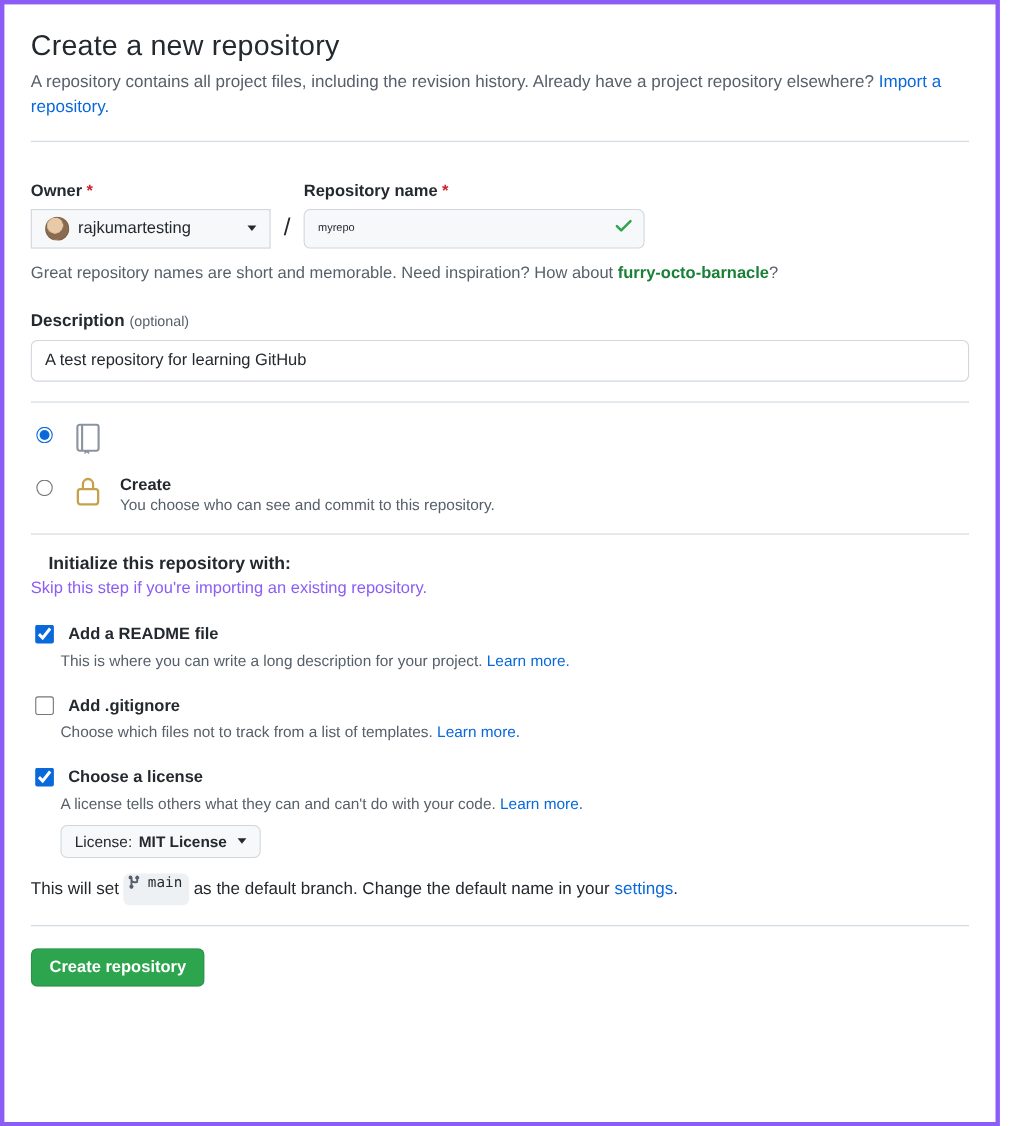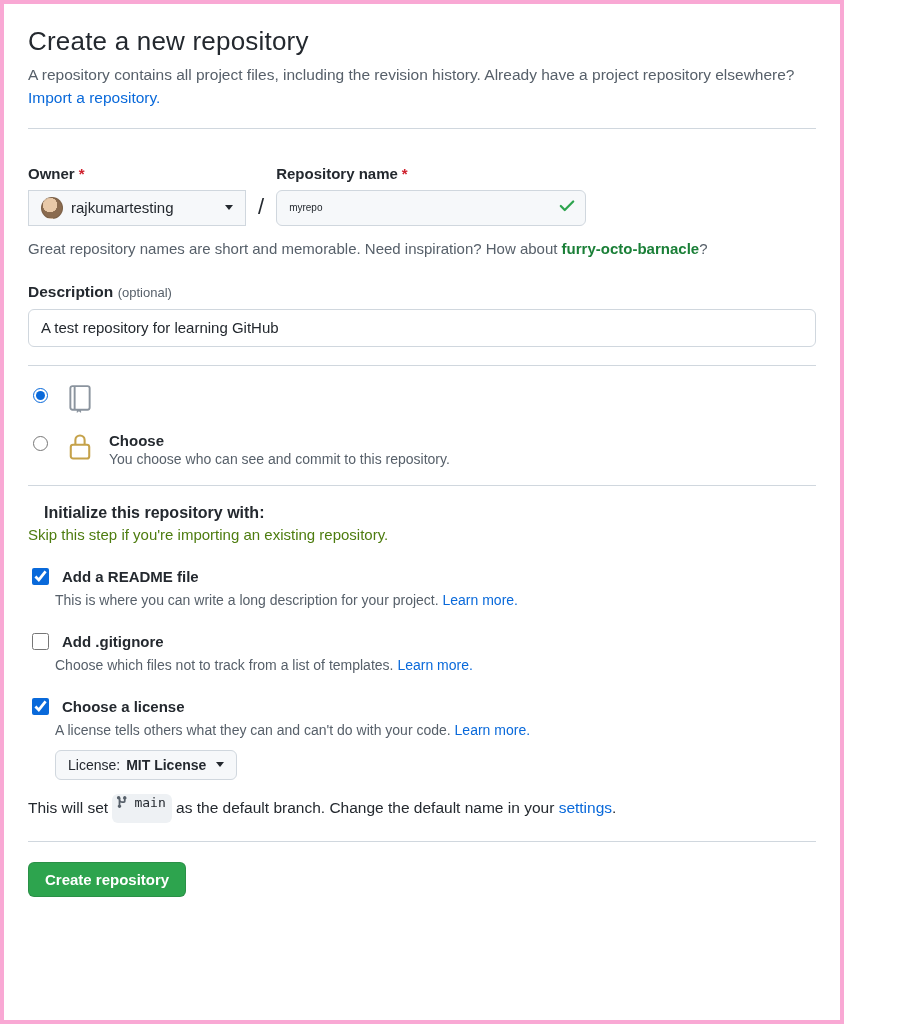--- a/index.html
+++ b/index.html
@@ -4,22 +4,22 @@
 <style>
   * { box-sizing: border-box; }
   body {
     margin: 0;
     padding: 0;
     font-family: -apple-system, BlinkMacSystemFont, "Segoe UI", Helvetica, Arial, sans-serif;
     color: #24292f;
     background: #ffffff;
   }
   .frame {
-    border: 4px solid #f9a8d4;
-    width: 844px;
+    border: 4px solid #8b5cf6;
+    width: 909px;
     min-height: 1024px;
     padding: 22px 24px 24px 24px;
   }
   h1 {
     font-size: 26px;
     font-weight: 400;
     margin: 0 0 6px 0;
     letter-spacing: 0.2px;
   }
   .subtitle {
@@ -126,21 +126,21 @@
     margin-top: 4px;
     width: 15px; height: 15px;
     accent-color: #0969da;
   }
   .vis-icon { width: 30px; display:flex; justify-content:center; }
   .vis-text .t1 { font-size: 15px; font-weight: 600; margin: 0; }
   .vis-text .t2 { font-size: 14px; color: #57606a; margin: 2px 0 0 0; }
   .init-title {
     font-size: 16px; font-weight: 700; margin: 0 0 4px 16px;
   }
-  .init-sub { font-size: 15px; color: #4d7c0f; margin: 0 0 22px 0; }
+  .init-sub { font-size: 15px; color: #8b5cf6; margin: 0 0 22px 0; }
   .cb-row { margin-bottom: 22px; }
   .cb-head { display:flex; align-items:center; gap: 10px; }
   .cb {
     width: 17px; height: 17px;
     accent-color: #0969da;
     border-radius: 3px;
   }
   .cb-label { font-size: 15px; font-weight: 600; }
   .cb-desc { font-size: 14px; color: #57606a; margin: 4px 0 0 27px; }
   .license-select {
@@ -250,21 +250,21 @@
 
   <div class="vis-row">
     <input type="radio" name="vis" class="radio" style="">
     <span class="vis-icon">
       <svg width="28" height="30" viewBox="0 0 24 26" fill="none">
         <rect x="4" y="11" width="16" height="12" rx="2" stroke="#c5a24a" stroke-width="1.8"></rect>
         <path d="M8 11 V7 a4 4 0 0 1 8 0 V11" stroke="#c5a24a" stroke-width="1.8" fill="none"></path>
       </svg>
     </span>
     <div class="vis-text">
-      <p class="t1">Choose</p>
+      <p class="t1">Create</p>
       <p class="t2">You choose who can see and commit to this repository.</p>
     </div>
   </div>
 
   <hr class="rule">
 
   <p class="init-title">Initialize this repository with:</p>
   <p class="init-sub">Skip this step if you're importing an existing repository.</p>
 
   <div class="cb-row">

